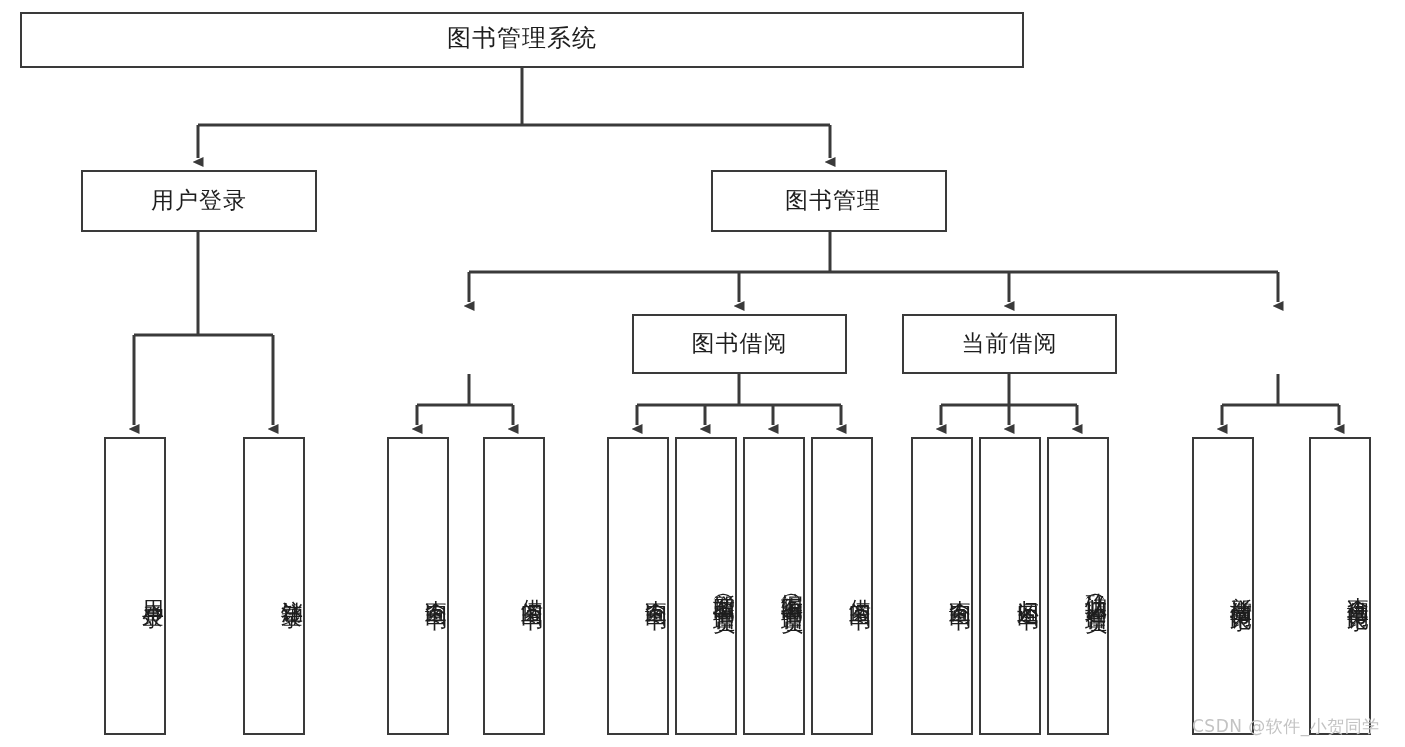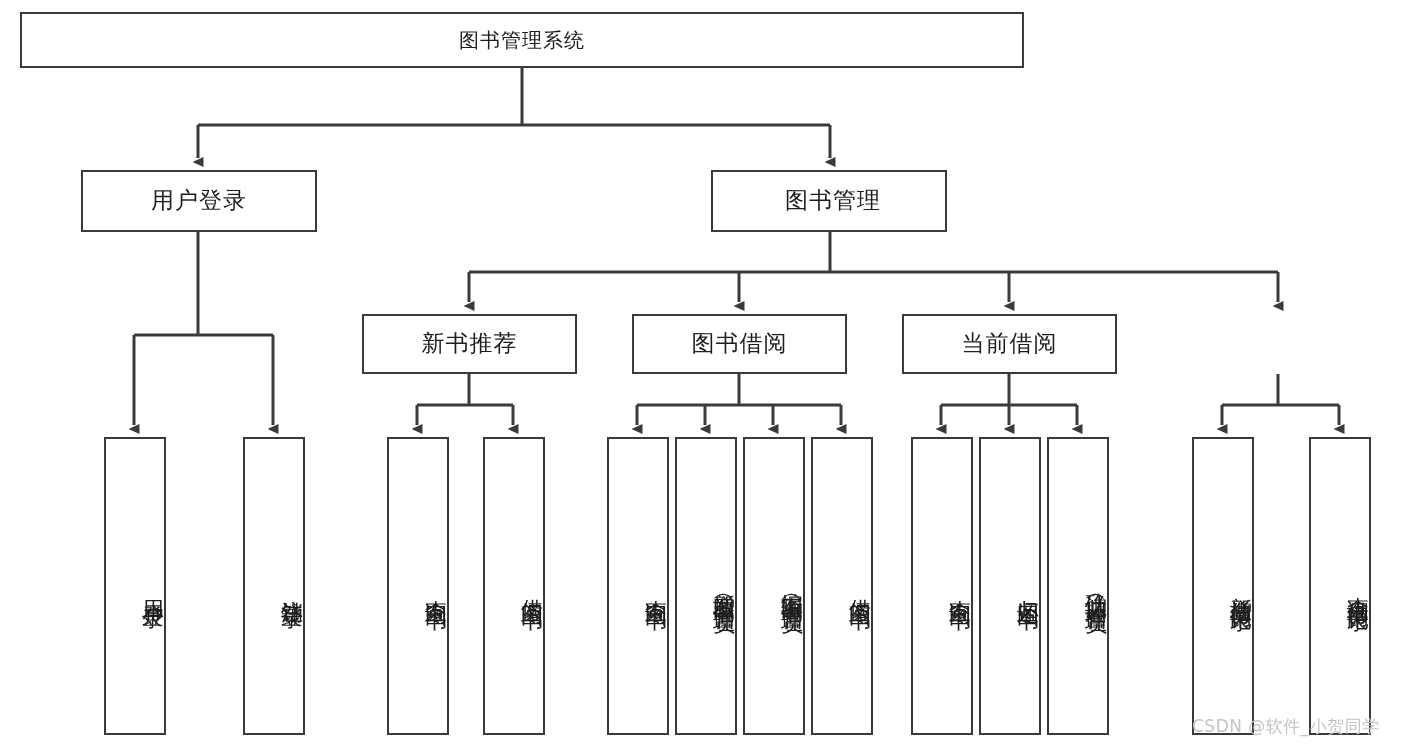--- a/index.html
+++ b/index.html
@@ -35,21 +35,22 @@
     justify-content: center;
     color: #1d1d1d;
     z-index: 5;
   }
   .node.h {
     font-size: 23px;
     letter-spacing: 1px;
     line-height: 1.1;
   }
   .node.root {
-    font-size: 20px;
+    font-size: 24px;
+    font-family: Liberation Mono, monospace;
   }
   .node.v {
     font-size: 22px;
     writing-mode: vertical-rl;
     text-orientation: upright;
     letter-spacing: 3px;
     padding-top: 4px;
     line-height: 1.0;
     align-items: flex-start;
     justify-content: center;
@@ -128,23 +129,20 @@
     <span>图书管理系统</span>
   </div>
 
   <div class="node h" style="left:81px; top:170px; width:236px; height:62px;">
     <span>用户登录</span>
   </div>
   <div class="node h" style="left:711px; top:170px; width:236px; height:62px;padding-left:8px;">
     <span>图书管理</span>
   </div>
 
-  <div class="node h" style="left:362px; top:314px; width:215px; height:60px;">
-    <span>新书推荐</span>
-  </div>
   <div class="node h" style="left:902px; top:314px; width:215px; height:60px;">
     <span>当前借阅</span>
   </div>
   <div class="node h" style="left:632px; top:314px; width:215px; height:60px;">
     <span>图书借阅</span>
   </div>
 
   <div class="node v" style="left:104px; top:437px; width:62px; height:298px;">
     <span class="vtext">用户登录</span>
   </div>

